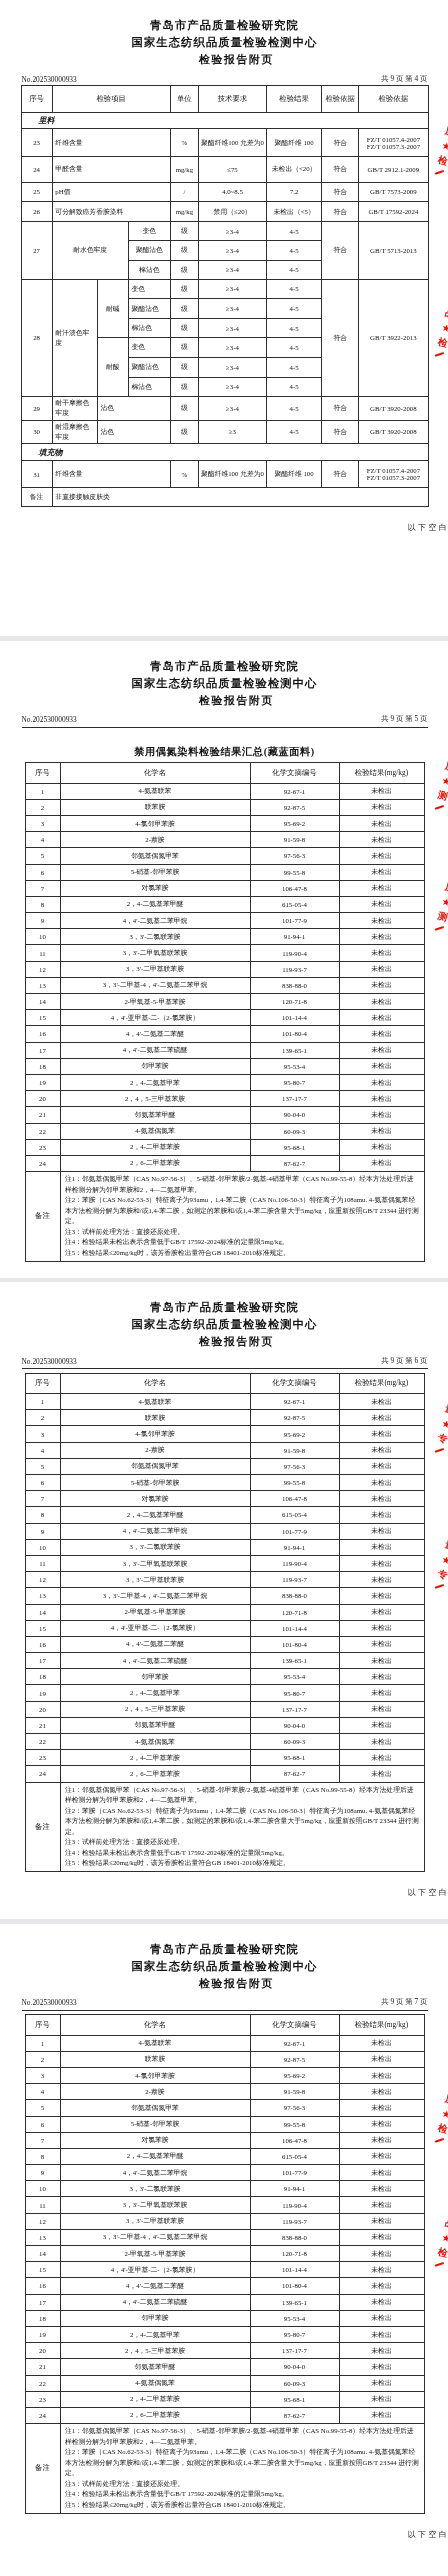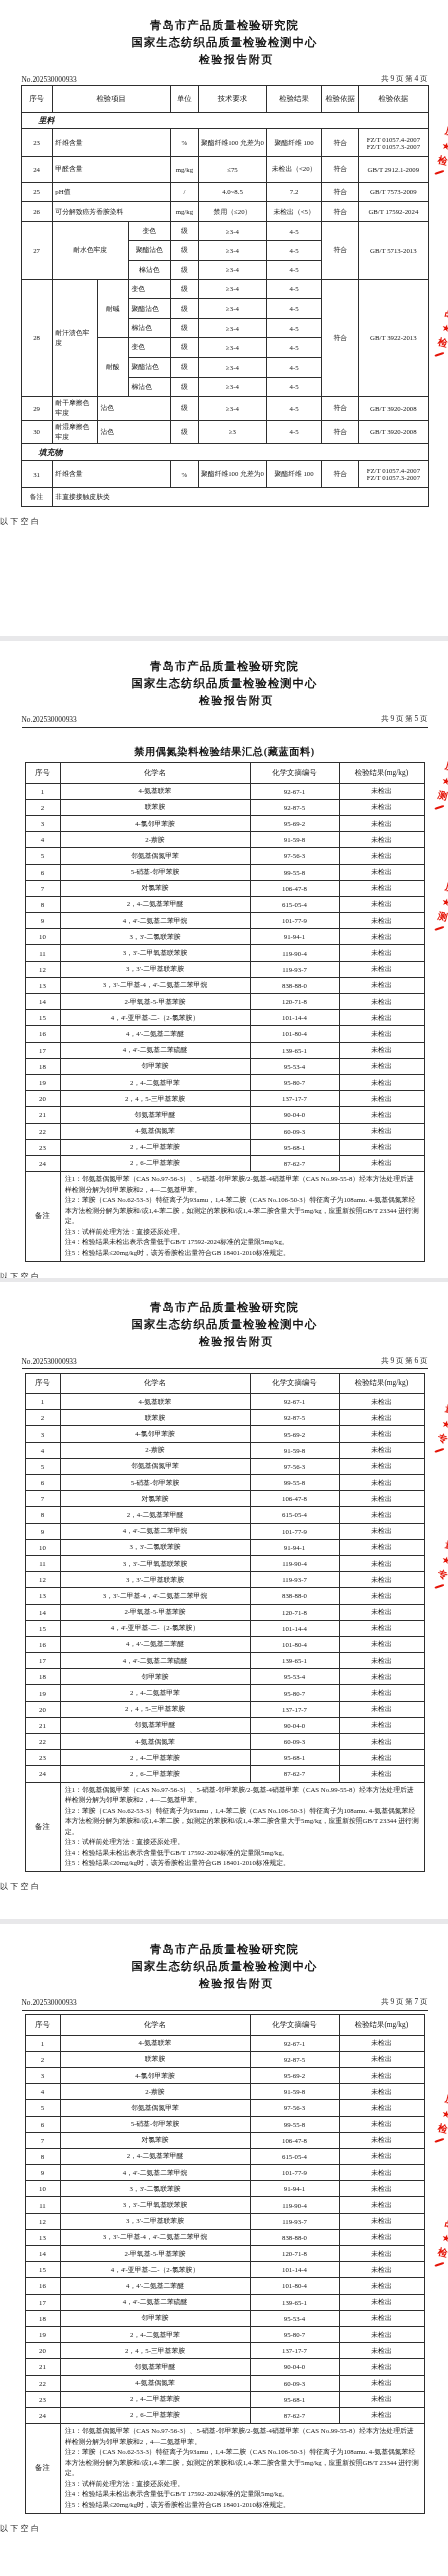--- a/index.html
+++ b/index.html
@@ -6,21 +6,21 @@
   body{width:449px;font-family:"Liberation Serif","DejaVu Serif",serif;color:#151515;}
   .page{position:relative;width:449px;background:#ffffff;overflow:hidden;}
   .page-sep{height:4.5px;background:#e8e8ea;}
   
   .hdr{text-align:center;padding-top:17px;line-height:17px;}
   .hdr .l1,.hdr .l2{font-size:11.3px;font-weight:bold;letter-spacing:1.1px;font-family:Liberation Serif, serif;}
   .hdr .l3{font-size:10.8px;font-weight:bold;letter-spacing:1.7px;padding-left:24px;}
   .no-row{width:406px;margin:5.7px auto 0;display:flex;justify-content:space-between;font-size:7.4px;align-items:flex-end;gap:35px;}
   .no-row.with-rule{border-bottom:1.1px solid #2b2b2b;padding-bottom:2.8px;}
   .azo-title{text-align:center;font-size:10.2px;font-weight:bold;letter-spacing:0.6px;margin-top:17px;}
-  .blank-note{text-align:left;font-size:8px;letter-spacing:2.3px;margin-top:9px;color:#222;}
+  .blank-note{text-align:right;font-size:8px;letter-spacing:2.3px;margin-top:15px;color:#222;}
   
   table{border-collapse:collapse;table-layout:fixed;margin:0 auto;}
   td{border:0.6px solid #2e2e2e;text-align:center;vertical-align:middle;font-size:6.8px;padding:0.6px 1.7px;overflow:hidden;}
   .t4{width:408px;margin-top:1.7px;}
   .t4 .hh td{height:24px;font-size:7.4px;}
   .t4 .sec td{height:14.7px;text-align:left;font-weight:bold;font-size:8px;padding-left:17px;font-style:italic;}
   .t4 .h46 td{height:25px;} .t4 .h44 td{height:24px;} .t4 .h32 td{height:17px;}
   .t4 .h34 td{height:18px;} .t4 .hsub td{height:17px;} .t4 .h40 td{height:21.5px;}
   .t4 .hrk td{height:16px;}
   .t4 .left{text-align:left;padding-left:2.8px;}

